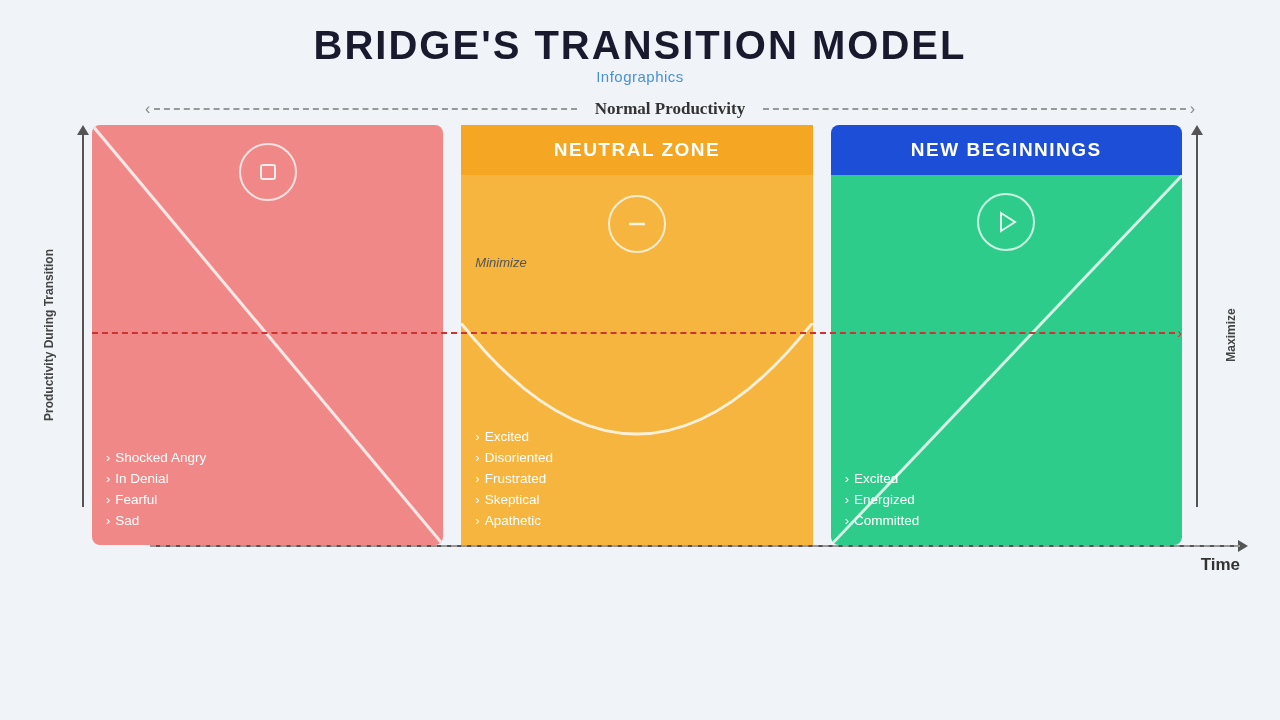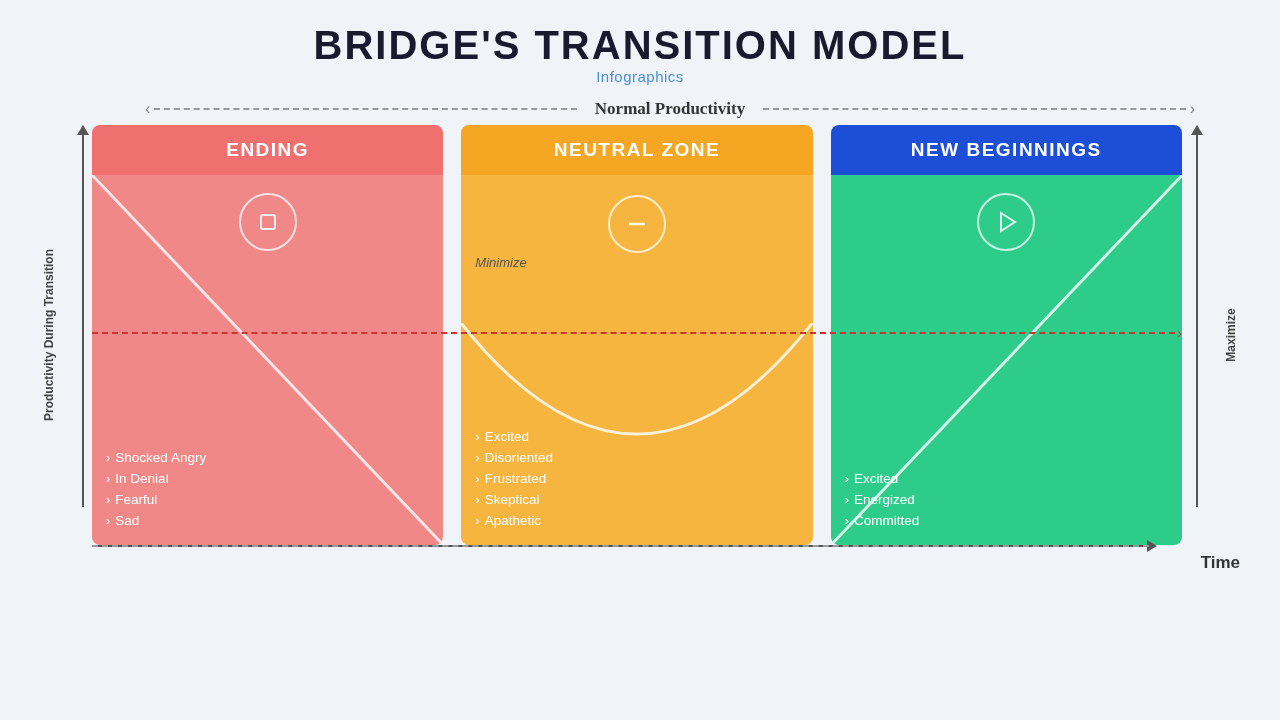--- a/index.html
+++ b/index.html
@@ -47,21 +47,20 @@
     </div>
 
     <div style="flex:1;position:relative;display:flex;gap:18px;">
 
       <div style="position:absolute;top:200px;left:0;right:0;z-index:10;display:flex;align-items:center;pointer-events:none;">
         <div style="flex:1;border-top:2px dashed #cc3333;"></div>
         <span style="color:#cc3333;font-size:14px;margin-left:2px;">›</span>
       </div>
 
       <div style="flex:1;display:flex;flex-direction:column;border-radius:8px;overflow:hidden;position:relative;">
-        <div style="background:#f07070;padding:14px 10px;text-align:center;font-size:19px;font-weight:800;color:white;letter-spacing:1.5px;">ENDING</div>
         <div style="flex:1;background:#f08888;position:relative;overflow:hidden;display:flex;flex-direction:column;padding:10px 14px 14px;">
 
           <svg style="position:absolute;top:0;left:0;width:100%;height:100%;z-index:1;" viewBox="0 0 280 360" preserveAspectRatio="none">
             <line x1="0" y1="0" x2="280" y2="360" stroke="white" stroke-width="2.5" opacity="0.8"></line>
           </svg>
 
           <div style="width:58px;height:58px;border-radius:50%;border:2px solid rgba(255,255,255,0.75);display:flex;align-items:center;justify-content:center;margin:8px auto 10px;z-index:2;position:relative;">
             <svg width="26" height="26" viewBox="0 0 26 26" fill="none" stroke="rgba(255,255,255,0.85)" stroke-width="2">
               <rect x="6" y="6" width="14" height="14" rx="2"></rect>
             </svg>
@@ -81,21 +80,21 @@
                 <span>Fearful</span>
               </li>
             <li style="color:white;font-size:13.5px;font-weight:500;padding:3px 0;display:flex;align-items:center;gap:5px;">
                 <span style="font-size:13px;">›</span> 
                 <span>Sad</span>
               </li>
           </ul>
         </div>
       </div>
 
-      <div style="flex:1;display:flex;flex-direction:column;border-radius:8px;overflow:hidden;position:relative;">
+      <div style="flex:1;display:flex;flex-direction:column;border-radius:0;overflow:hidden;position:relative;">
         <div style="background:#f5a623;padding:14px 10px;text-align:center;font-size:19px;font-weight:800;color:white;letter-spacing:1.5px;">NEUTRAL ZONE</div>
         <div style="flex:1;background:#f5b53f;position:relative;overflow:hidden;display:flex;flex-direction:column;padding:12px 14px 14px;">
 
           <svg style="position:absolute;bottom:0;left:0;width:100%;height:60%;z-index:1;" viewBox="0 0 280 200" preserveAspectRatio="none">
             <path d="M0,0 Q140,200 280,0" stroke="white" stroke-width="2.5" fill="none" opacity="0.8"></path>
           </svg>
 
           <div style="font-size:13px;color:#555;font-style:italic;position:absolute;top:80px;left:14px;z-index:2;">Minimize</div>
 
           <div style="width:58px;height:58px;border-radius:50%;border:2px solid rgba(255,255,255,0.75);display:flex;align-items:center;justify-content:center;margin:8px auto 10px;z-index:2;position:relative;">
@@ -164,21 +163,21 @@
 
     <div style="width:52px;display:flex;flex-direction:column;align-items:flex-start;position:relative;flex-shrink:0;margin-left:6px;">
       <div style="position:absolute;left:8px;top:8px;bottom:38px;width:2px;background:#555;">
         <div style="position:absolute;top:-8px;left:-5px;width:0;height:0;border-left:6px solid transparent;border-right:6px solid transparent;border-bottom:10px solid #555;"></div>
       </div>
       <div style="position:absolute;right:2px;top:50%;writing-mode:vertical-rl;font-size:12px;font-weight:600;color:#444;white-space:nowrap;transform:translateY(-50%) rotate(180deg);">Maximize</div>
     </div>
 
   </div>
 
-  <div style="display:flex;align-items:flex-start;width:1200px;">
+  <div style="display:flex;flex-direction:column;align-items:flex-end;width:1200px;">
     <div style="display:flex;align-items:center;width:1090px;margin-left:52px;">
       <div style="flex:1;height:2px;background:#555;position:relative;">
         <div style="position:absolute;right:-8px;top:-5px;width:0;height:0;border-top:6px solid transparent;border-bottom:6px solid transparent;border-left:10px solid #555;"></div>
 
         <div style="position:absolute;top:0;left:0;right:0;border-top:2px dashed #999;"></div>
       </div>
     </div>
     <div style="font-size:17px;font-weight:700;color:#333;margin-top:8px;margin-left:52px;">Time</div>
   </div>
 

